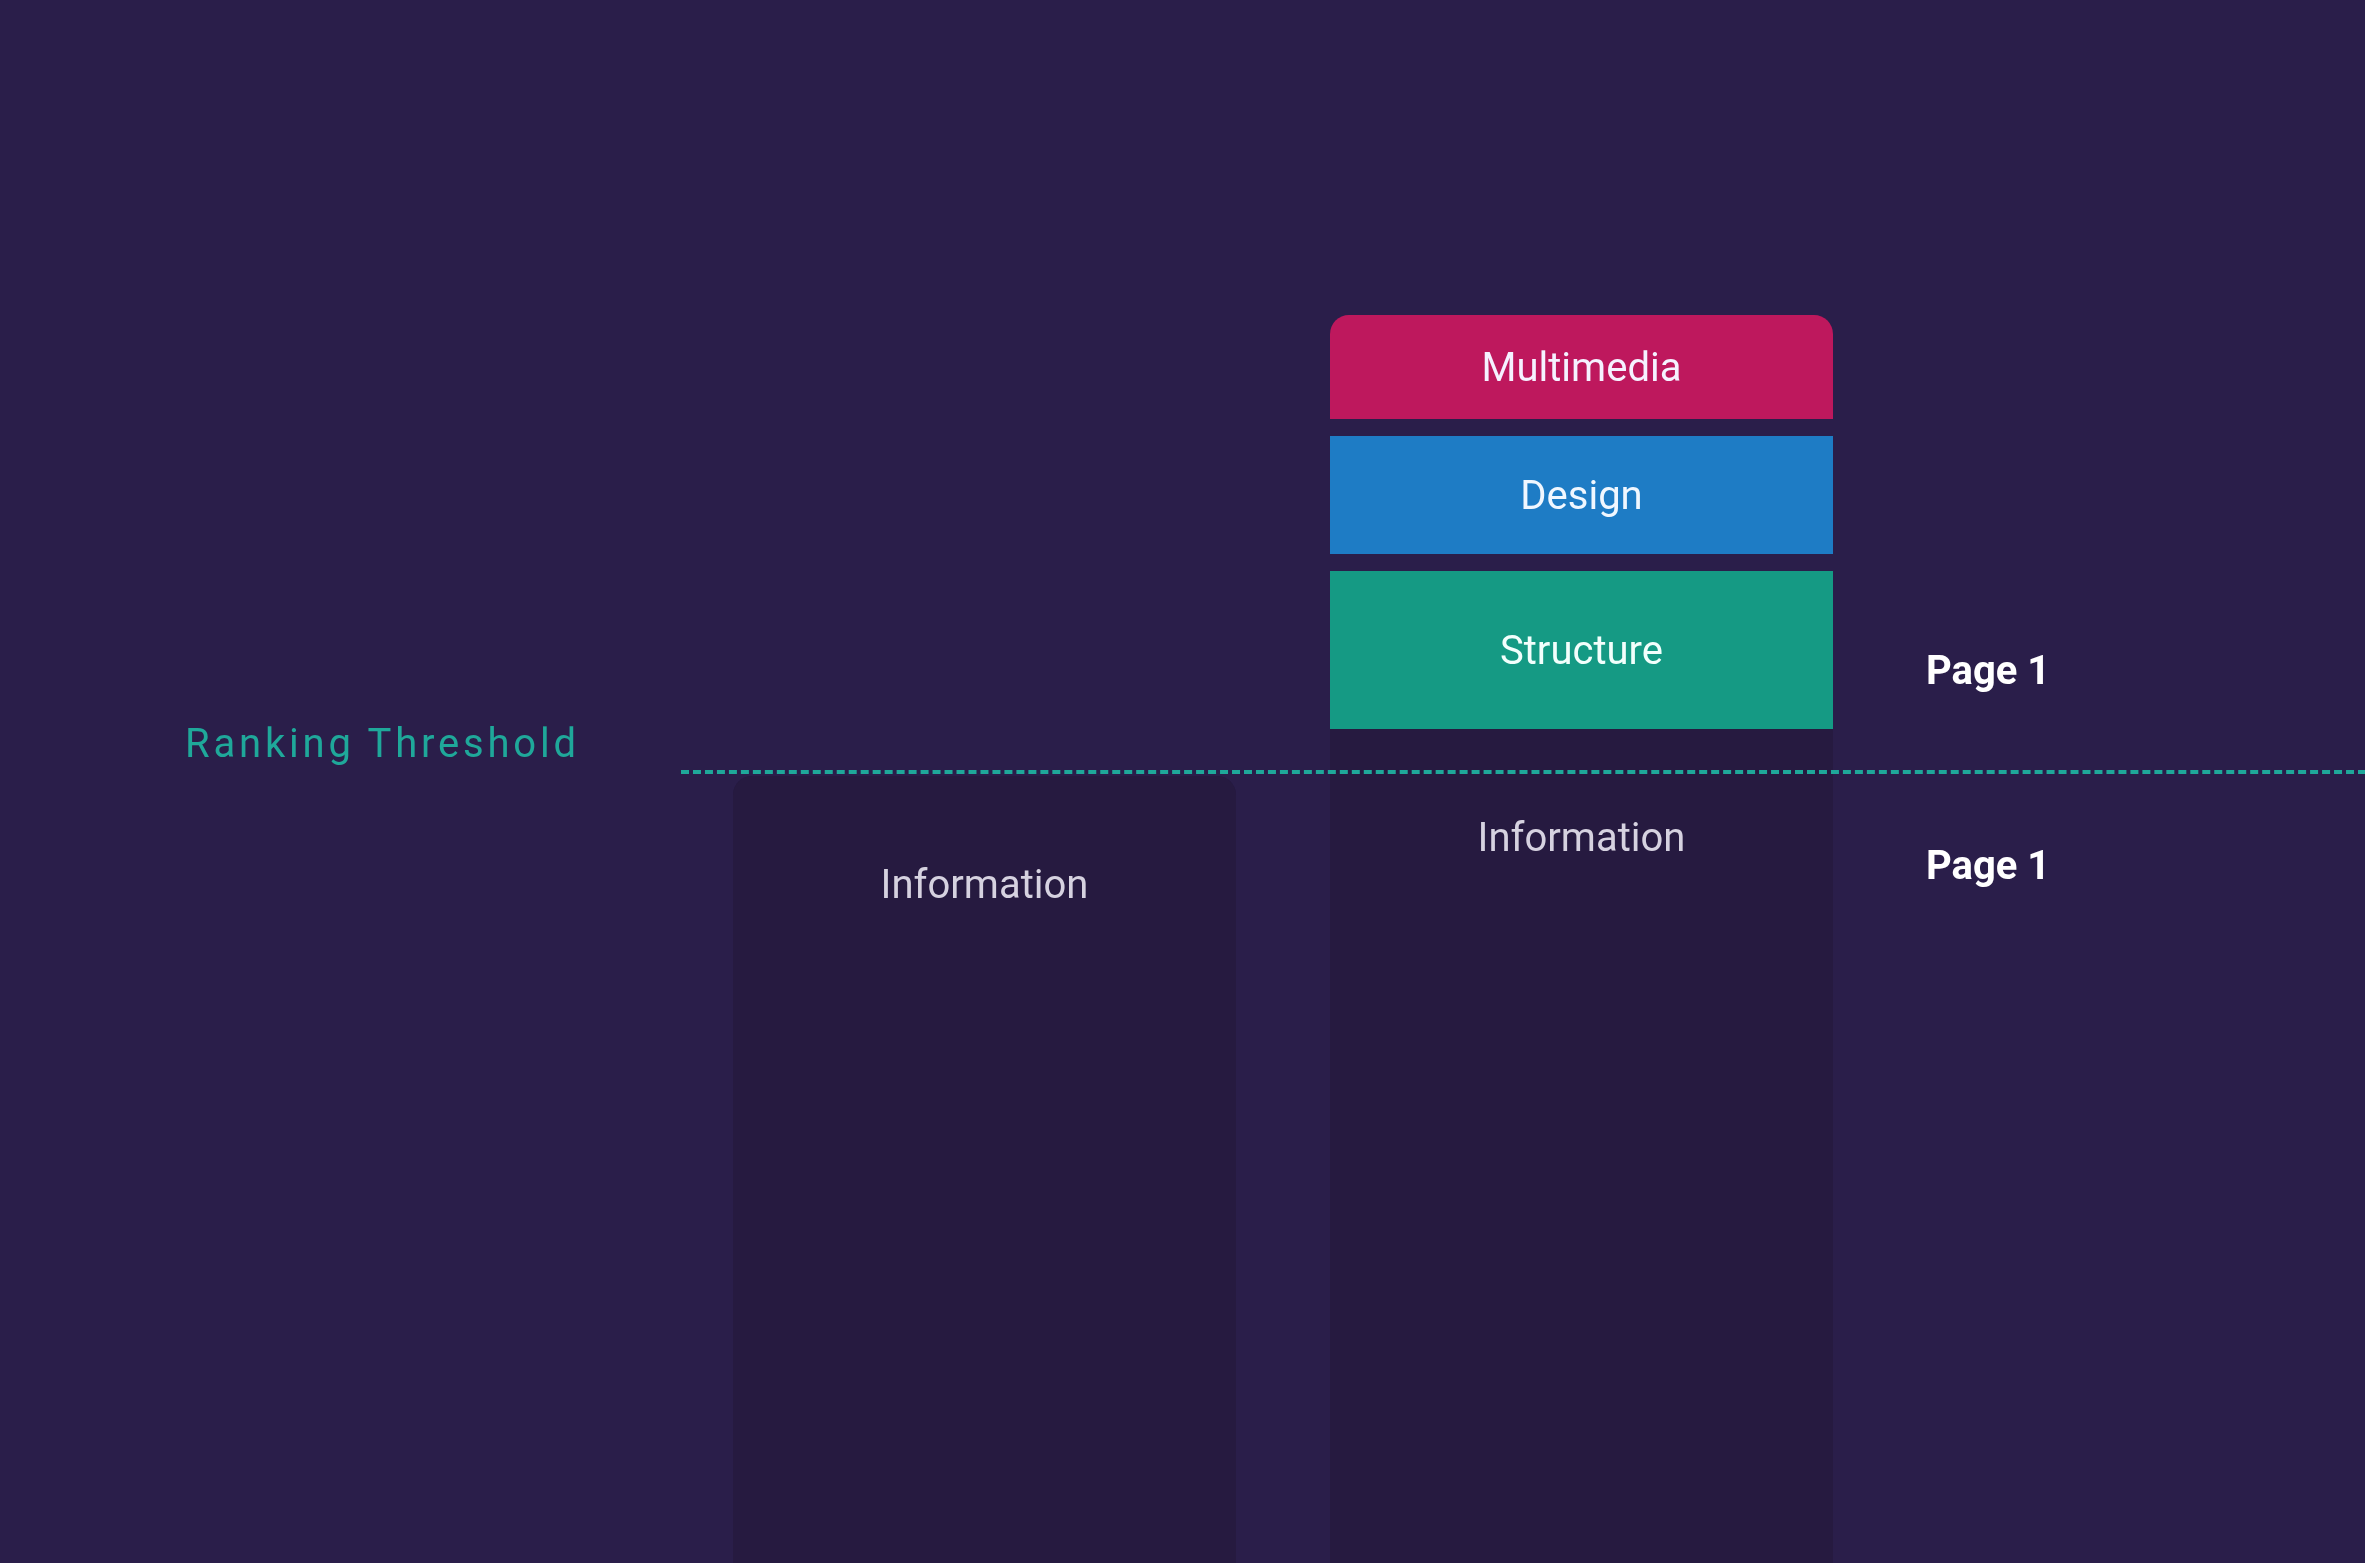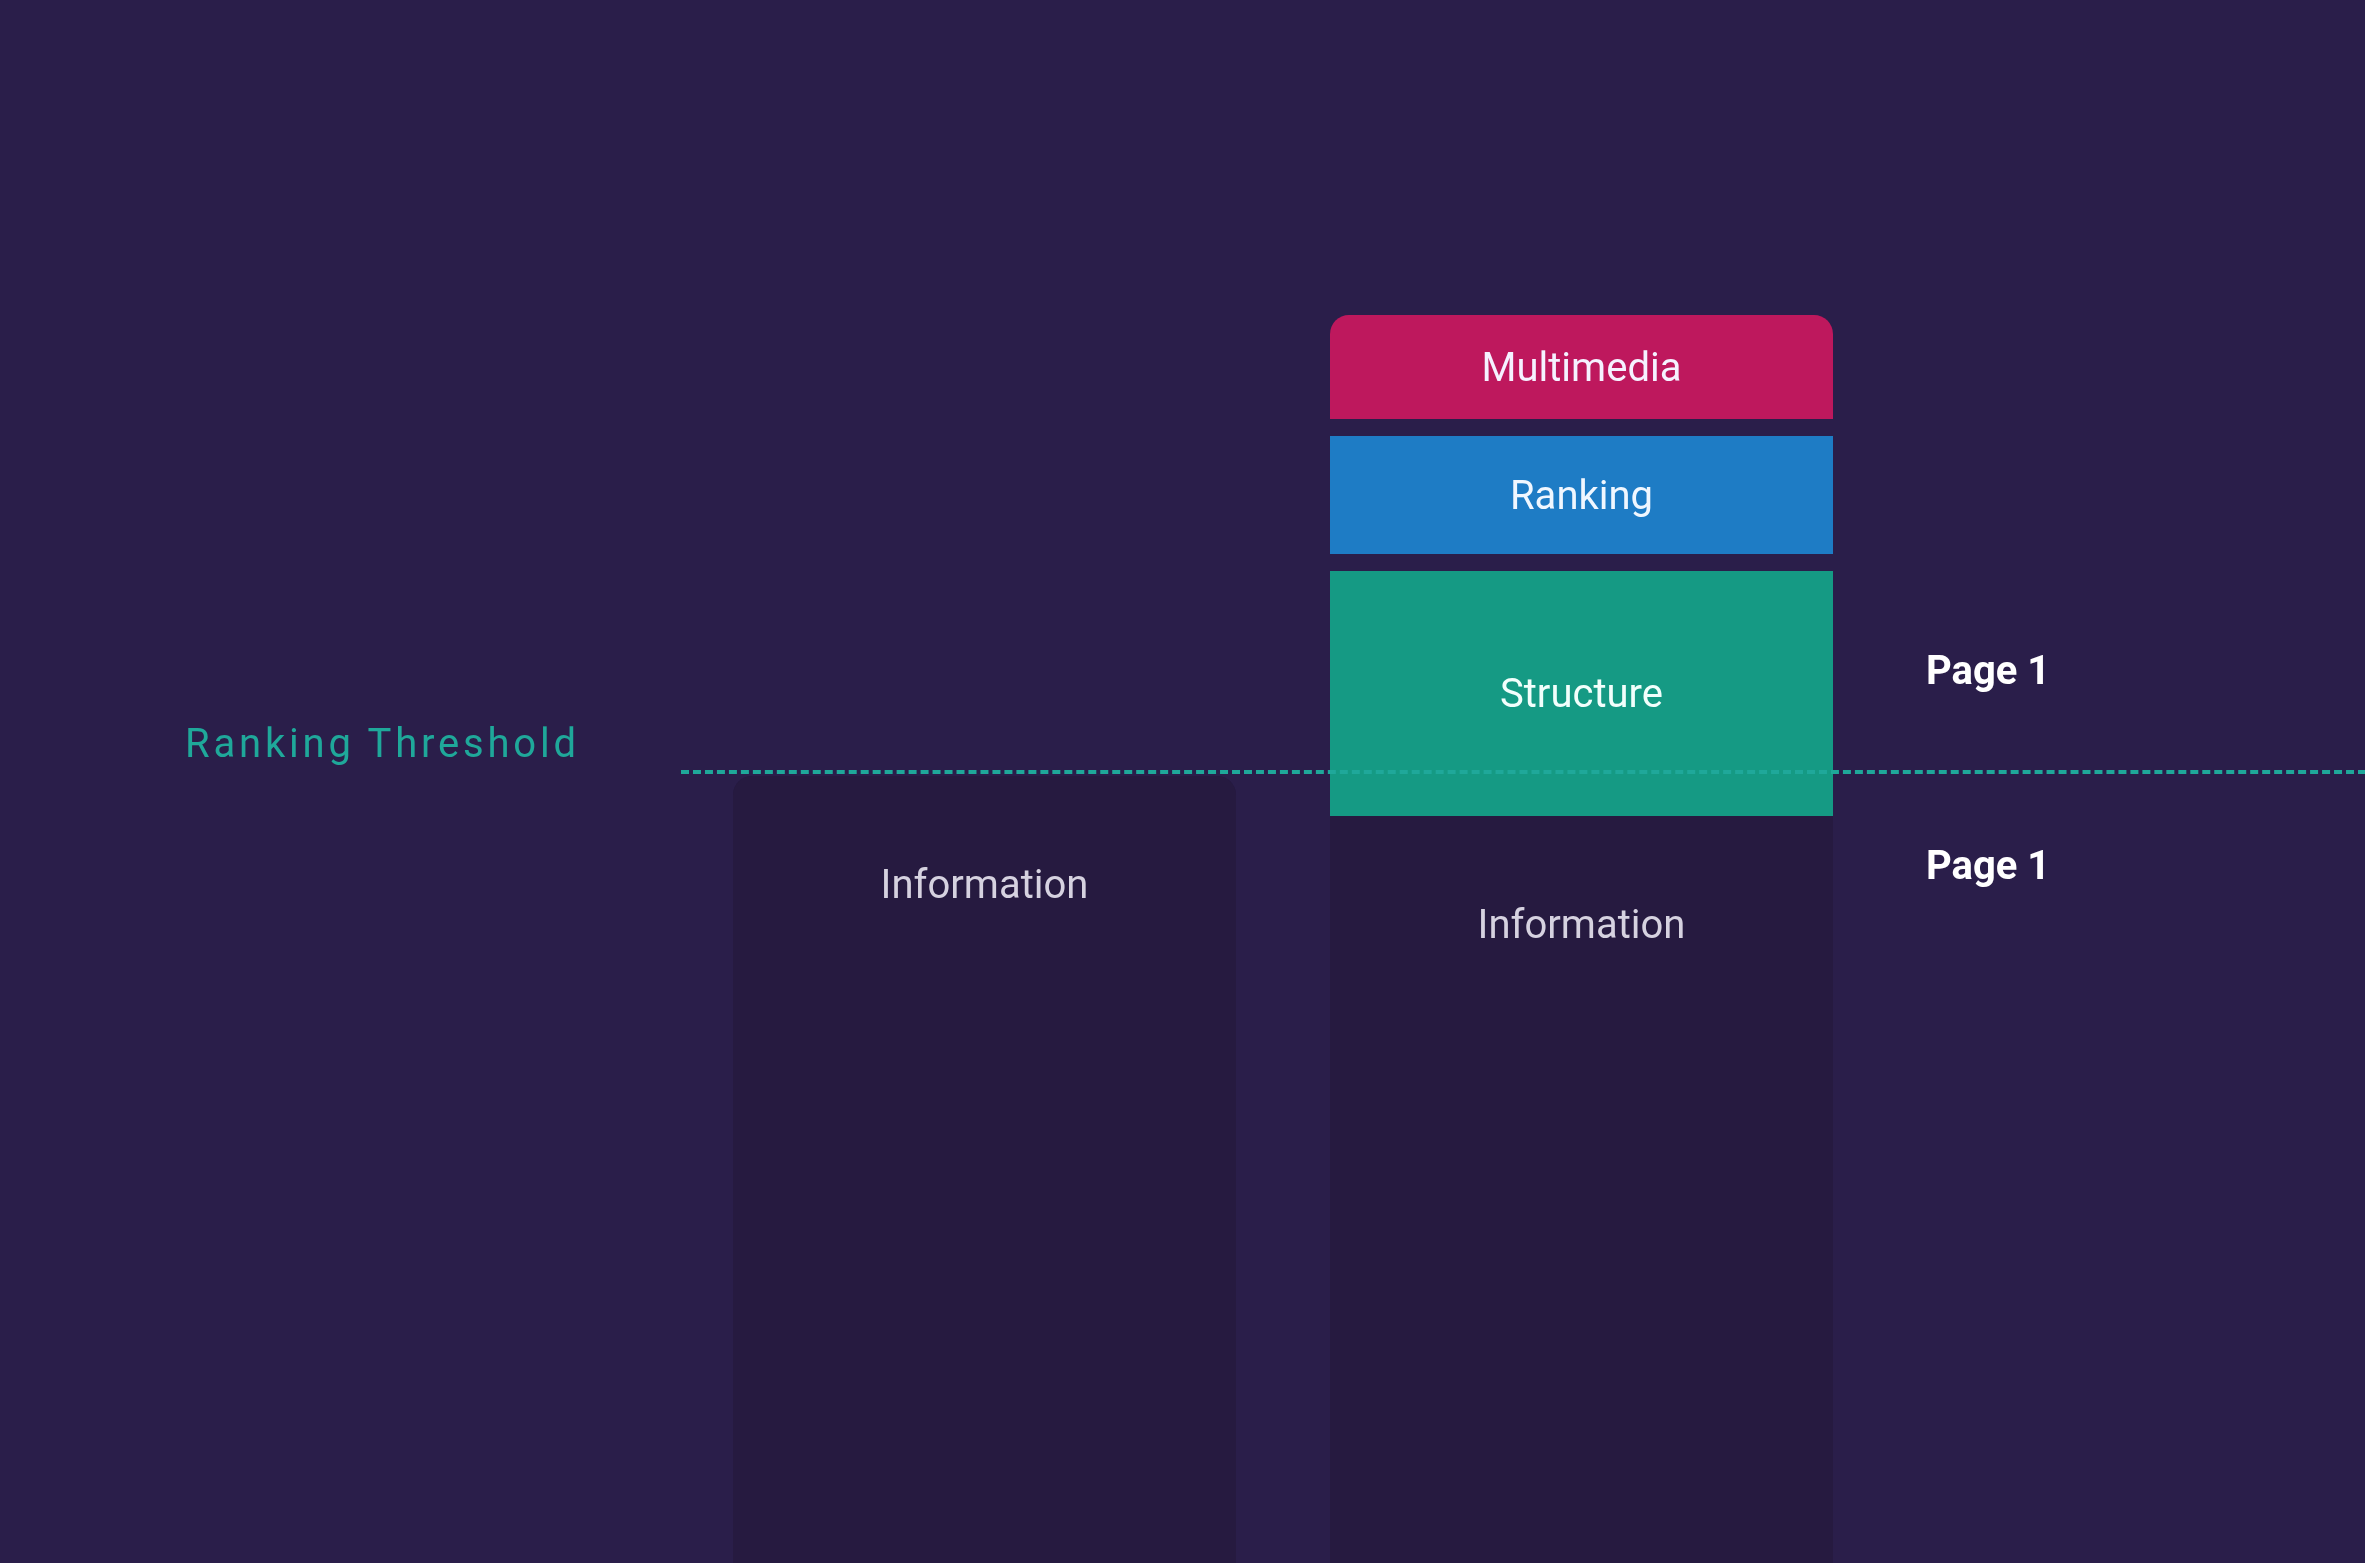--- a/index.html
+++ b/index.html
@@ -65,21 +65,21 @@
       color: #f5f1ff;
       margin-bottom: 17px;
     }
     .seg-design {
       height: 118px;
       background-color: #1e7cc5;
       color: #f0f7ff;
       margin-bottom: 17px;
     }
     .seg-structure {
-      height: 245px;
+      height: 158px;
       background-color: #159a84;
       color: #f2fffc;
     }
     .seg-info {
       background-color: #261a40;
       color: #d6d2e0;
       flex: 1;
       align-items: flex-start;
       padding-top: 85px;
       border-radius: 0 0 19px 19px;
@@ -115,20 +115,20 @@
 
 <div class="threshold-label">Ranking Threshold</div>
 <div class="threshold-line"></div>
 
 <div class="column col-left">
   <div class="seg-info-single">Information</div>
 </div>
 
 <div class="column col-right">
   <div class="segment seg-multimedia">Multimedia</div>
-  <div class="segment seg-design">Ranking</div>
+  <div class="segment seg-design">Design</div>
   <div class="segment seg-structure">Structure</div>
   <div class="segment seg-info">Information</div>
 </div>
 
 <div class="page-label page-label-top">Page 1</div>
 <div class="page-label page-label-bottom">Page 1</div>
 
 
 </body></html>

